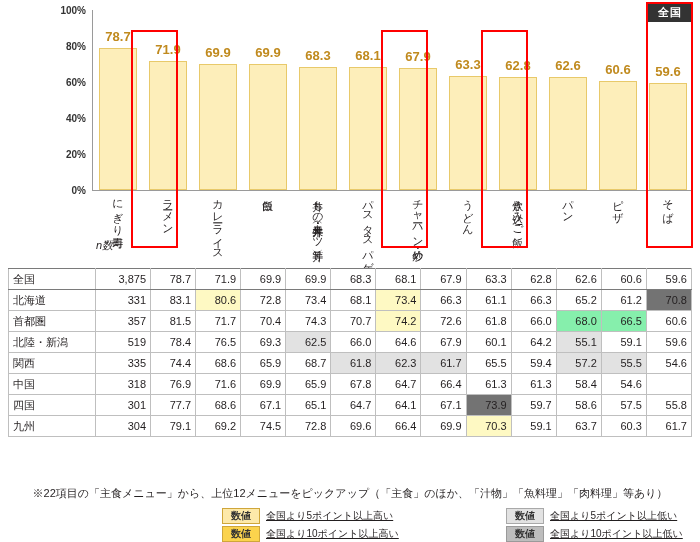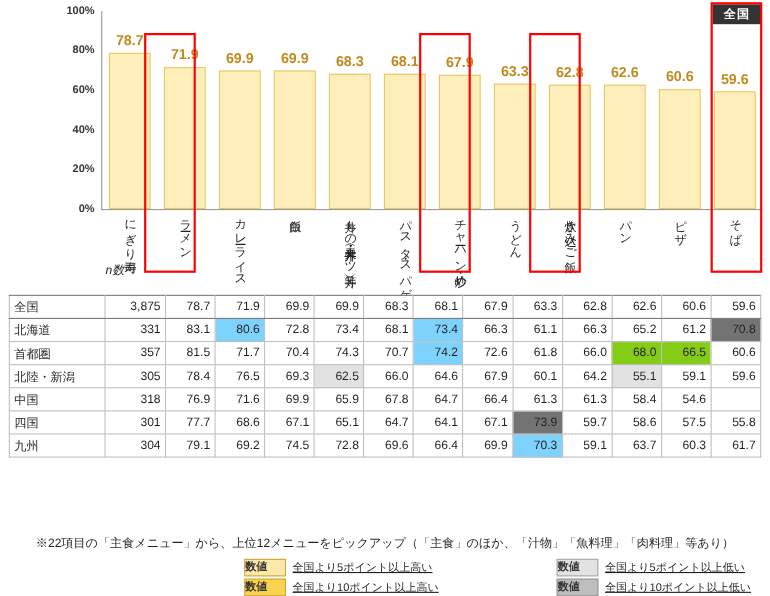--- a/index.html
+++ b/index.html
@@ -85,38 +85,38 @@
     white-space:nowrap;
     background:#ffffff;
   }
   th.corner,td.rowhead{
     text-align:left;
     width:78px;
   }
   td.n{width:46px;}
   tr.national td{font-weight:normal;}
   tr.national td{border-top:1px solid #7a7a7a;border-bottom:1px solid #7a7a7a;}
-  .c-y1{background:#7dd3fc;}      
+  .c-y1{background:#fef9c3;}      
   .c-y2{background:#737373;}      
   .c-g1{background:#e2e2e2;}      
-  .c-lz{background:#84cc16;}
+  .c-lz{background:#86efac;}
   
   .footnote{
     position:absolute;left:0;top:486px;width:700px;text-align:center;
     font-size:11px;color:#231f20;
   }
   .legend-row{
     position:absolute;top:508px;width:700px;height:34px;
   }
   .lg-group{position:absolute;display:flex;flex-direction:column;gap:2px;}
   .lg-left{left:222px;}
   .lg-right{left:506px;}
   .lg-item{display:flex;align-items:center;}
   .lg-sw{
-    width:36px;height:14px;line-height:14px;
+    width:36px;height:14px;line-height:14px;text-align:center;
     font-size:10px;font-weight:bold;color:#333;
     border:1px solid #cfa63a;
     margin-right:6px;
   }
   .sw-y1{background:#fde9a9;}
   .sw-y2{background:#fbd34d;}
   .sw-g1{background:#e2e2e2;border-color:#a9a9a9;}
   .sw-g2{background:#bdbdbd;border-color:#9a9a9a;}
   .lg-txt{font-size:10px;color:#231f20;text-decoration:underline;}
 </style>
@@ -282,33 +282,49 @@
           <td class="c-y1">74.2</td>
           <td>72.6</td>
           <td>61.8</td>
           <td>66.0</td>
           <td class="c-lz">68.0</td>
           <td class="c-lz">66.5</td>
           <td>60.6</td>
         </tr>
         <tr>
           <td class="rowhead">北陸・新潟</td>
-          <td class="n">305</td>
+          <td class="n">519</td>
           <td>78.4</td>
           <td>76.5</td>
           <td>69.3</td>
           <td class="c-g1">62.5</td>
           <td>66.0</td>
           <td>64.6</td>
           <td>67.9</td>
           <td>60.1</td>
           <td>64.2</td>
           <td class="c-g1">55.1</td>
           <td>59.1</td>
           <td>59.6</td>
+        </tr>
+        <tr>
+          <td class="rowhead">関西</td>
+          <td class="n">335</td>
+          <td>74.4</td>
+          <td>68.6</td>
+          <td>65.9</td>
+          <td>68.7</td>
+          <td class="c-g1">61.8</td>
+          <td class="c-g1">62.3</td>
+          <td class="c-g1">61.7</td>
+          <td>65.5</td>
+          <td>59.4</td>
+          <td class="c-g1">57.2</td>
+          <td class="c-g1">55.5</td>
+          <td>54.6</td>
         </tr>
         <tr>
           <td class="rowhead">中国</td>
           <td class="n">318</td>
           <td>76.9</td>
           <td>71.6</td>
           <td>69.9</td>
           <td>65.9</td>
           <td>67.8</td>
           <td>64.7</td>

